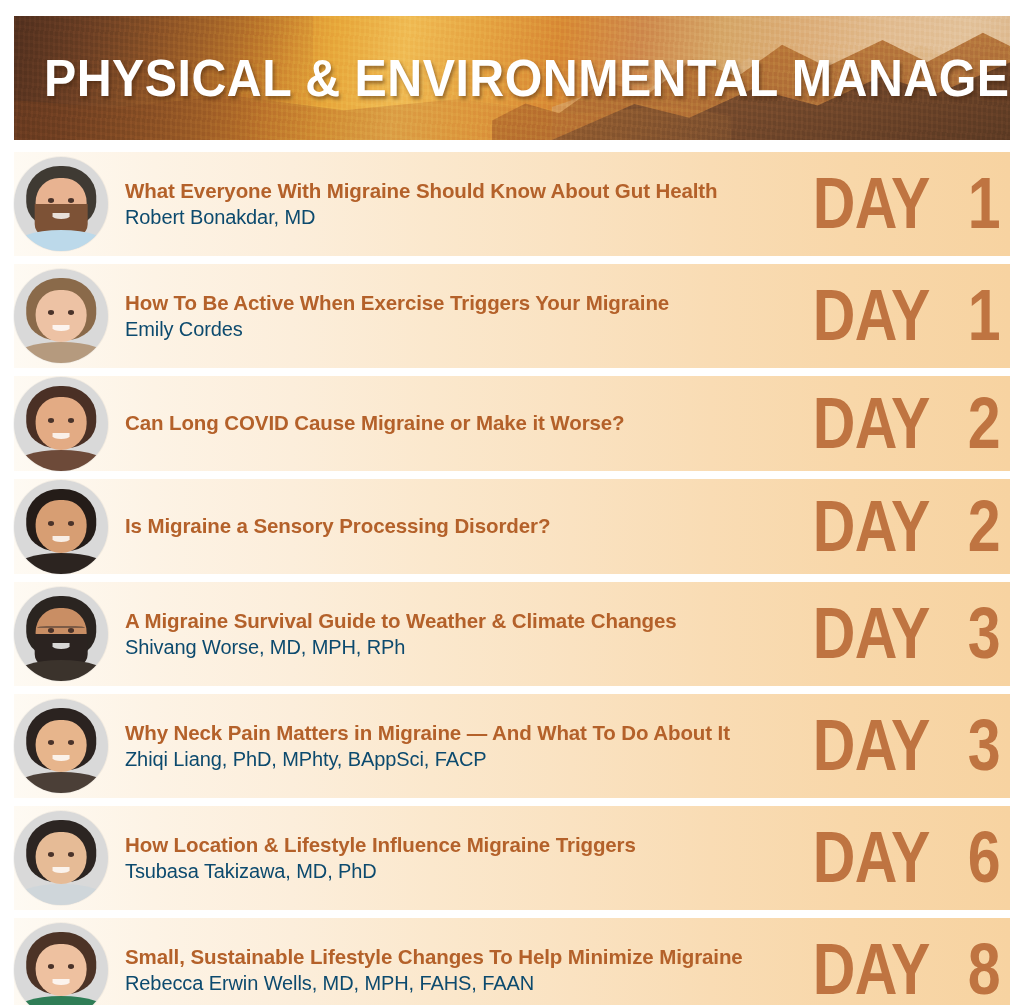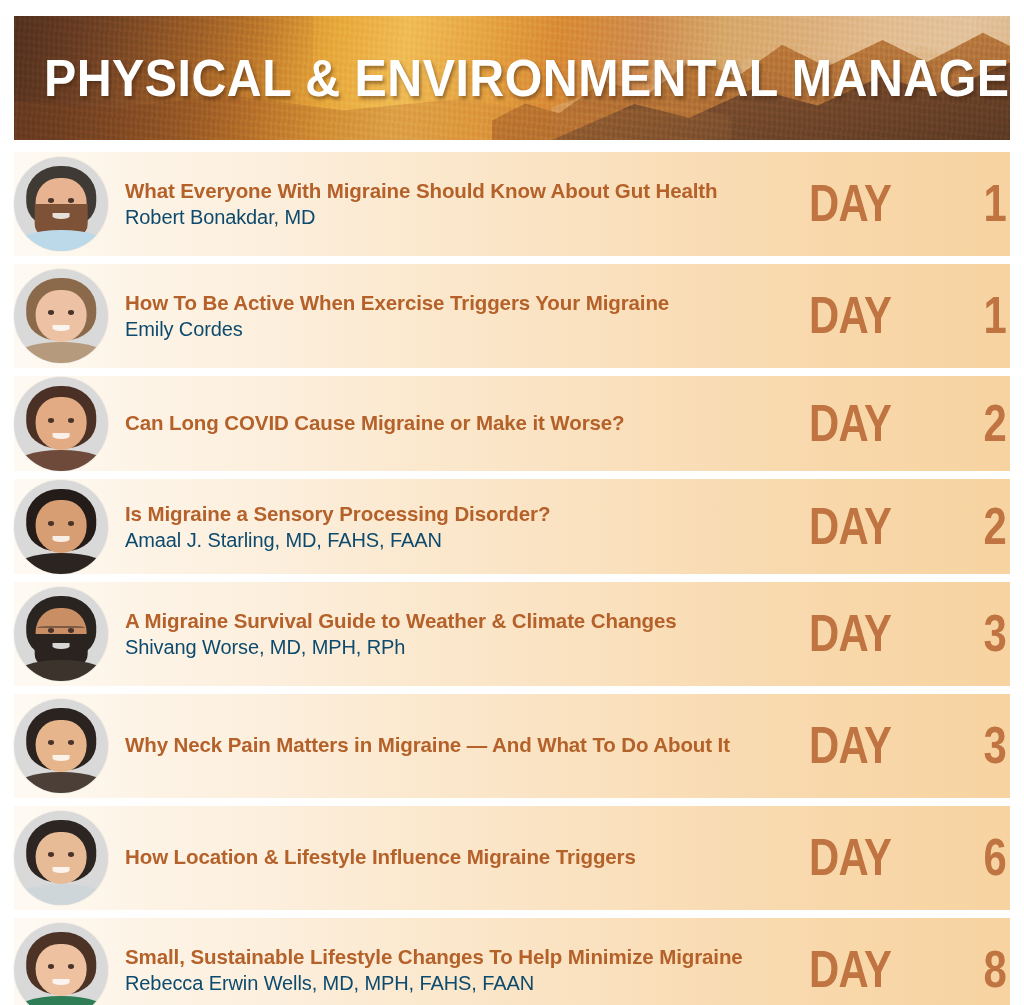--- a/index.html
+++ b/index.html
@@ -272,33 +272,32 @@
     font-family: "Liberation Sans Narrow", "Liberation Sans", sans-serif;
     font-weight: normal;
     font-size: 20px;
     line-height: 1.25;
     letter-spacing: -0.1px;
     margin: 0;
   }
 
   .row-day {
     position: absolute;
-    right: 14px;
+    right: 20px;
     top: 50%;
     transform: translateY(-50%);
     display: flex;
     align-items: baseline;
     color: #bf7441;
     font-family: "Liberation Sans Narrow", "Liberation Sans", sans-serif;
     font-weight: bold;
-    font-size: 51px;
+    font-size: 72px;
     line-height: 0.86;
     letter-spacing: -1px;
     white-space: nowrap;
-    gap: 48px;
   }
   .row-day .day-word {
     transform: scaleX(0.82);
     transform-origin: right baseline;
     display: inline-block;
   }
   .row-day .day-num {
     transform: scaleX(0.82);
     transform-origin: left baseline;
     display: inline-block;
@@ -392,21 +391,20 @@
           <div class="hair" style="background:#241c18"></div>
           <div class="skin" style="background:#d79e73"></div>
           <div class="eye l"></div>
           <div class="eye r"></div>
           <div class="mouth"></div>
           <div class="shoulders" style="background:#2c2420"></div>
         </div>
       </div>
       <div class="row-text">
         <div class="row-title">Is Migraine a Sensory Processing Disorder?</div>
-        <div class="row-author">Amaal J. Starling, MD, FAHS, FAAN</div>
       </div>
       <div class="row-day">
         <span class="day-word">DAY</span>
         <span class="day-num">2</span>
       </div>
     </div>
     <div class="row tall">
       <div class="row-bg"></div>
       <div class="avatar">
         <div class="face">
@@ -436,40 +434,42 @@
           <div class="hair" style="background:#2b2320"></div>
           <div class="skin" style="background:#e7b58c"></div>
           <div class="eye l"></div>
           <div class="eye r"></div>
           <div class="mouth"></div>
           <div class="shoulders" style="background:#4b3f37"></div>
         </div>
       </div>
       <div class="row-text">
         <div class="row-title">Why Neck Pain Matters in Migraine — And What To Do About It</div>
+        <div class="row-author">Zhiqi Liang, PhD, MPhty, BAppSci, FACP</div>
       </div>
       <div class="row-day">
         <span class="day-word">DAY</span>
         <span class="day-num">3</span>
       </div>
     </div>
     <div class="row tall">
       <div class="row-bg"></div>
       <div class="avatar">
         <div class="face">
           <div class="hair" style="background:#2c2522"></div>
           <div class="skin" style="background:#e6bb96"></div>
           <div class="eye l"></div>
           <div class="eye r"></div>
           <div class="mouth"></div>
           <div class="shoulders" style="background:#cfd6da"></div>
         </div>
       </div>
       <div class="row-text">
         <div class="row-title">How Location &amp; Lifestyle Influence Migraine Triggers</div>
+        <div class="row-author">Tsubasa Takizawa, MD, PhD</div>
       </div>
       <div class="row-day">
         <span class="day-word">DAY</span>
         <span class="day-num">6</span>
       </div>
     </div>
     <div class="row tall">
       <div class="row-bg"></div>
       <div class="avatar">
         <div class="face">

